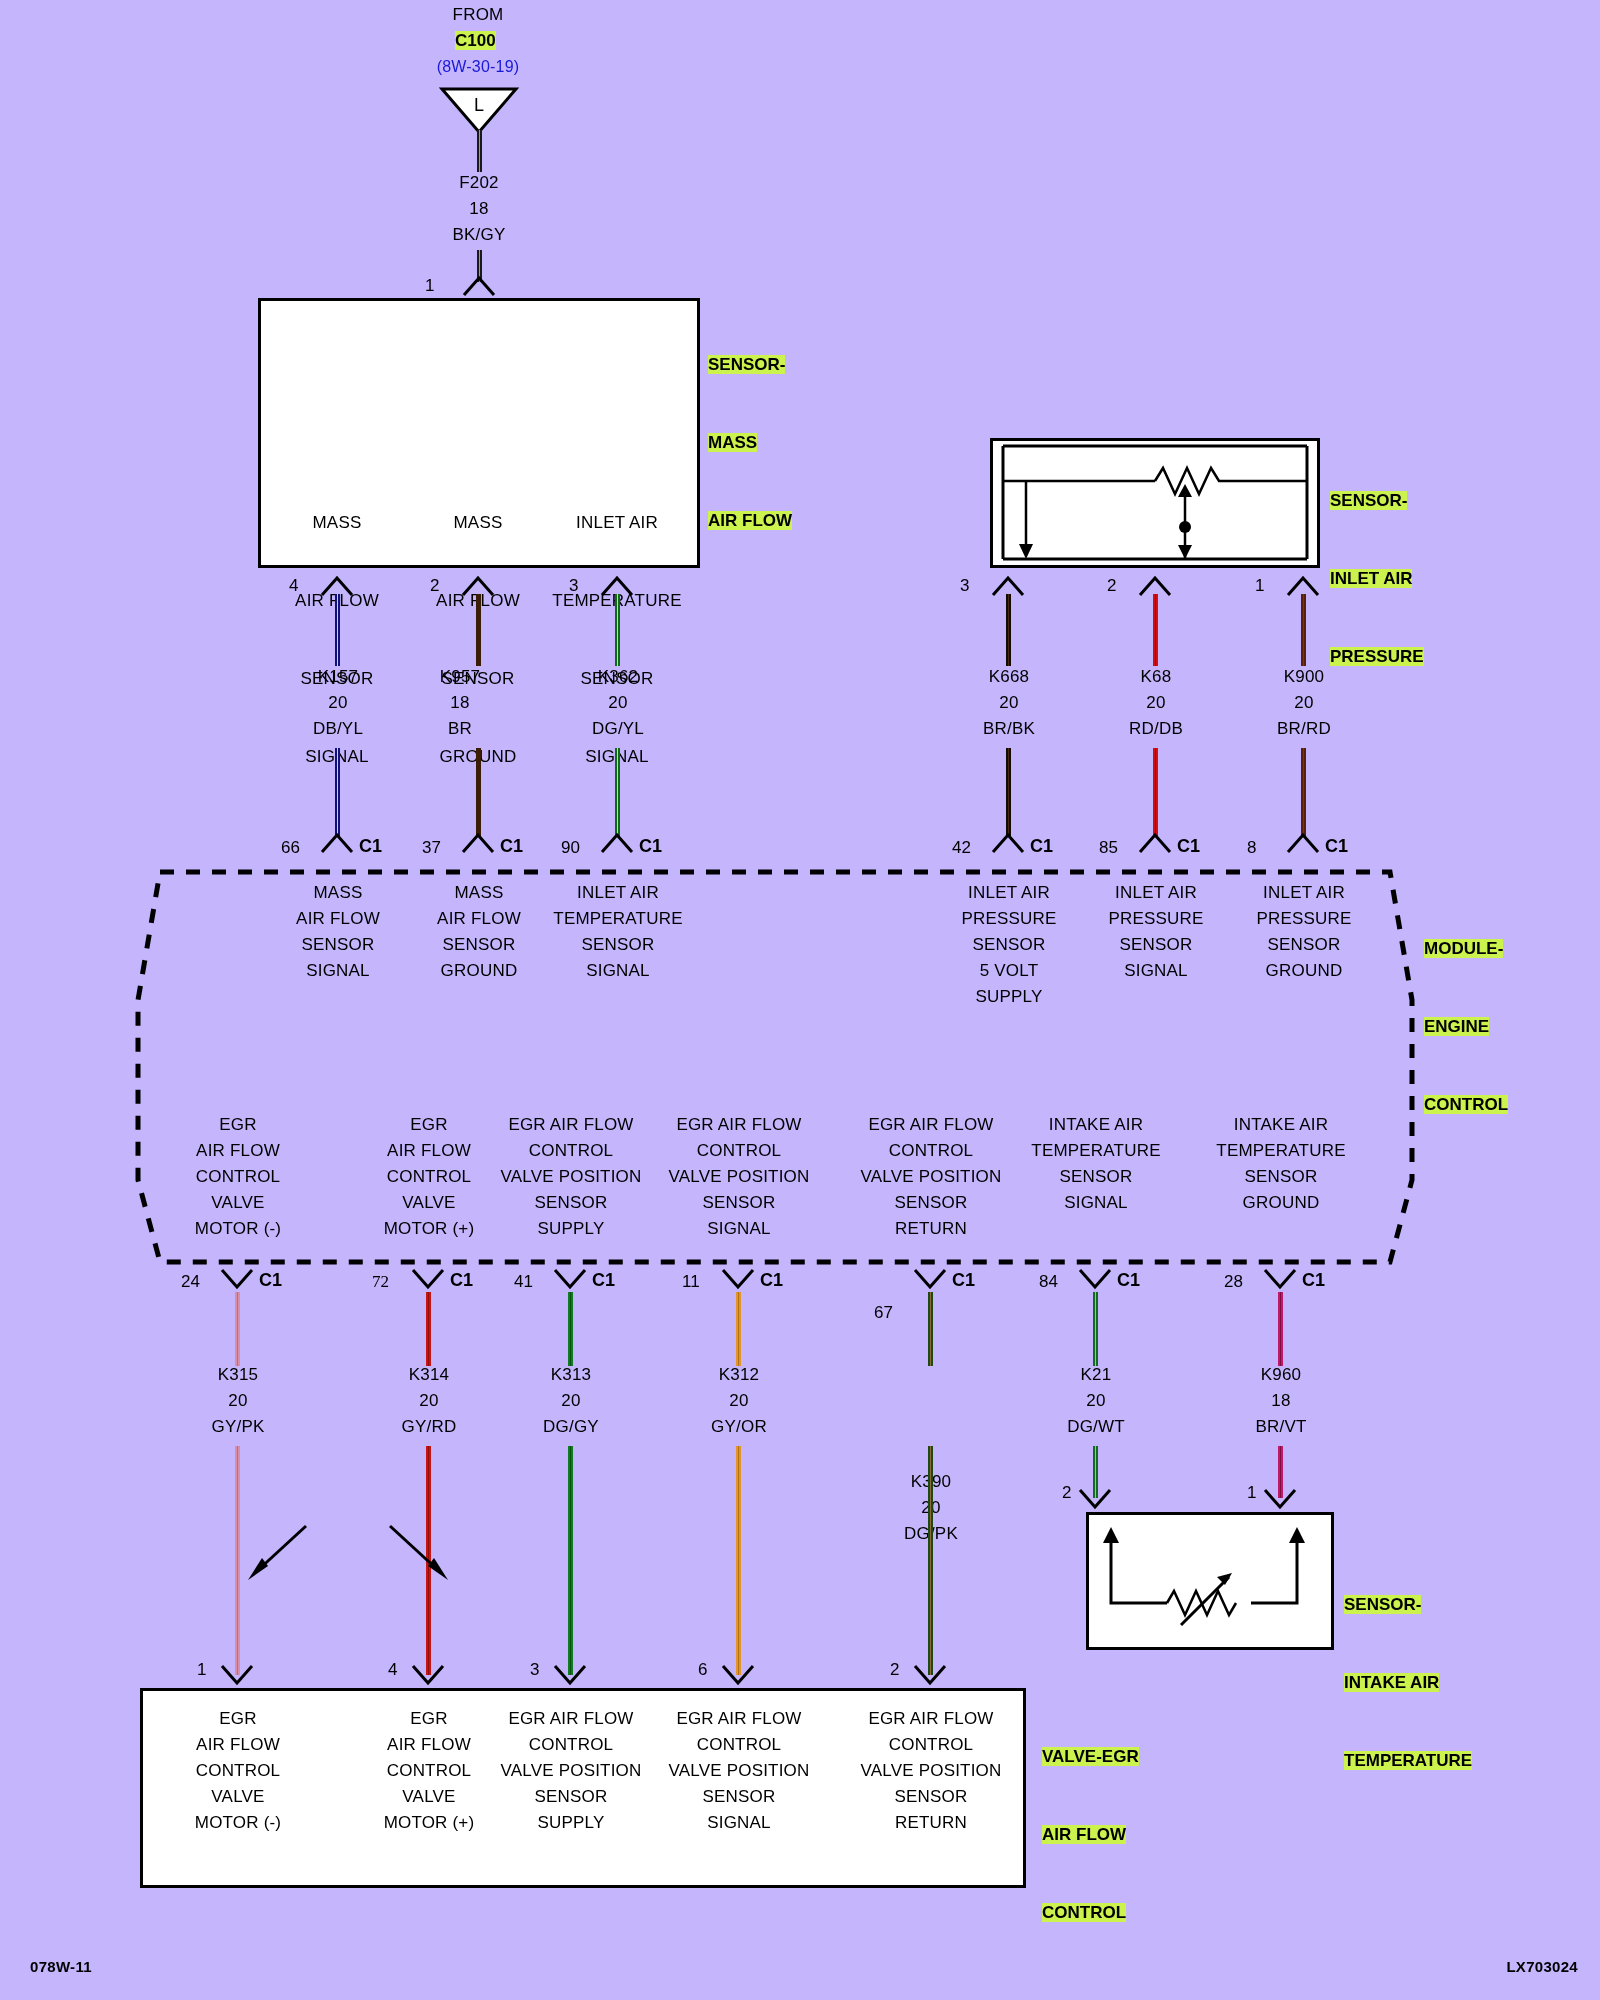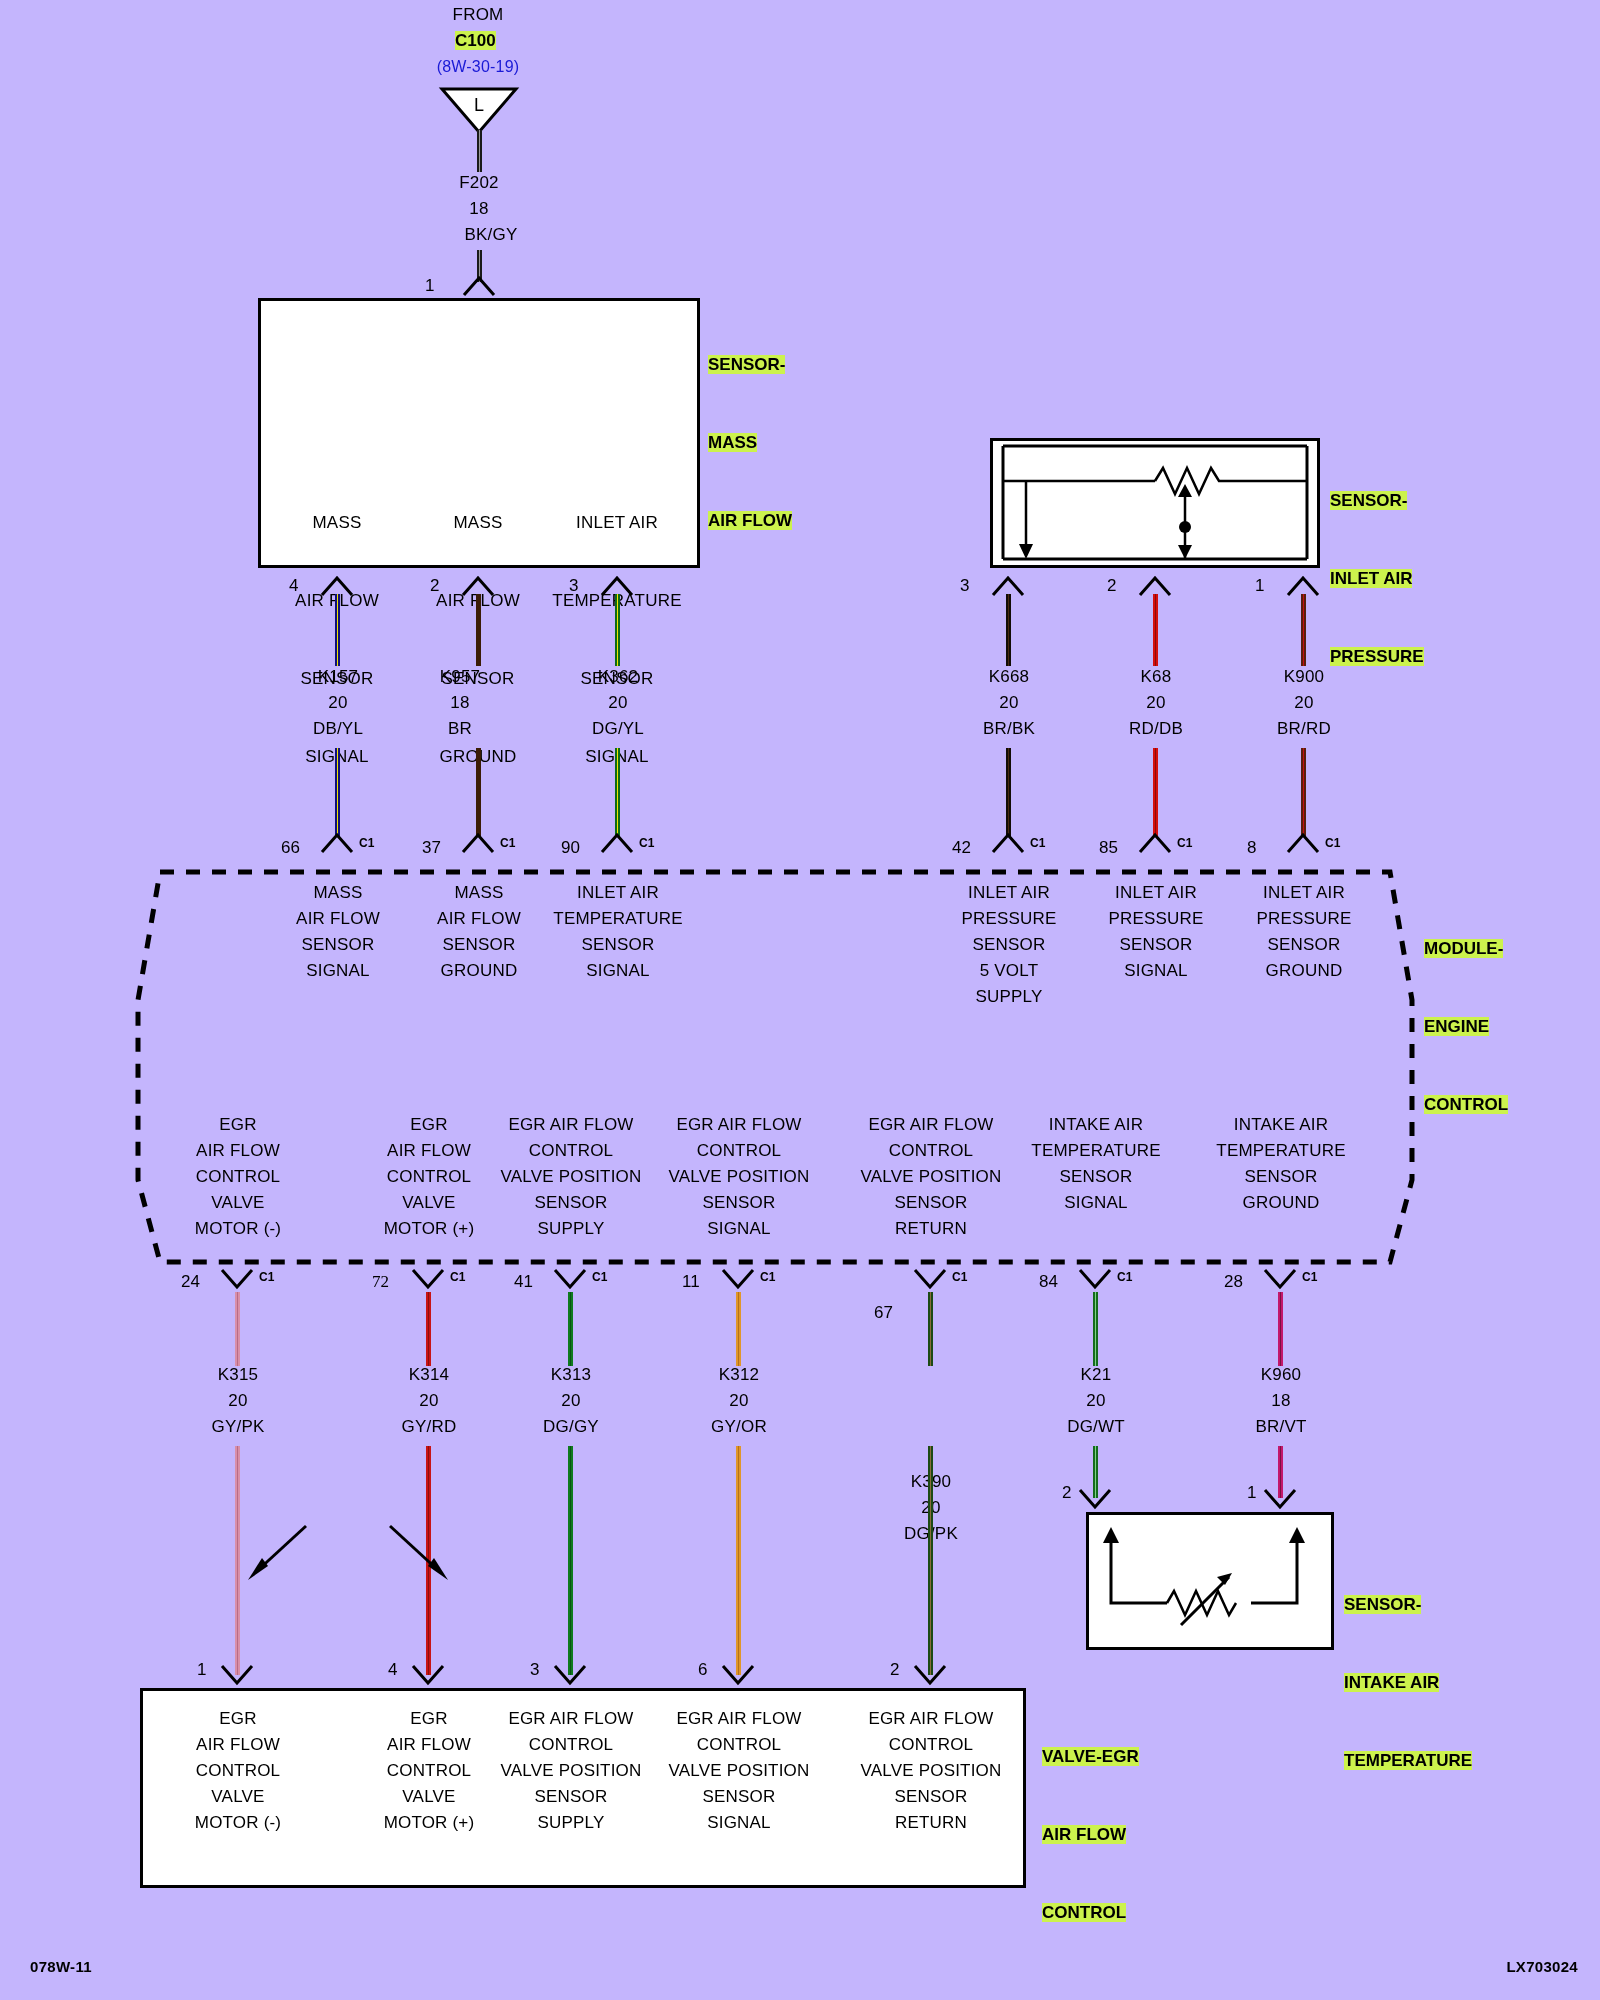--- a/index.html
+++ b/index.html
@@ -43,21 +43,21 @@
     position:absolute;
     width:5px;
   }
   .pinlabel{
     position:absolute;
     font-size:17px;
     white-space:nowrap;
   }
   .c1{
     position:absolute;
-    font-size:12px;
+    font-size:18px;
     font-weight:bold;
   }
   .blue{color:#1a1ad6;}
   .footer{
     position:absolute;
     font-size:15px;
     font-weight:bold;
     letter-spacing:0.3px;
   }
   svg{display:block;overflow:visible;}
@@ -76,21 +76,21 @@
   <div class="txt ctr blue" style="left:478px;top:54px;font-size:16px;">(8W-30-19)</div>
 
   <svg class="abs" style="left:440px;top:86px;" width="78" height="50">
     <polygon points="2,3 76,3 39,46" fill="#fff" stroke="#000" stroke-width="3"></polygon>
   </svg>
   <div class="txt ctr" style="left:479px;top:92px;font-size:18px;">L</div>
 
   <div class="wire" style="left:477px;top:130px;height:42px;background:linear-gradient(90deg,#1a1a1a 0 45%,#9a9a9a 45% 62%,#1a1a1a 62% 100%);"></div>
   <div class="txt ctr" style="left:479px;top:170px;">F202</div>
   <div class="txt ctr" style="left:479px;top:196px;">18</div>
-  <div class="txt ctr" style="left:491px;top:222px;">BK/GY</div>
+  <div class="txt ctr" style="left:479px;top:222px;">BK/GY</div>
   <div class="wire" style="left:477px;top:250px;height:32px;background:linear-gradient(90deg,#1a1a1a 0 45%,#9a9a9a 45% 62%,#1a1a1a 62% 100%);"></div>
   <svg class="abs" style="left:462px;top:275px;" width="34" height="22">
     <path d="M2,20 L17,3 L32,20" fill="none" stroke="#000" stroke-width="3"></path>
   </svg>
   <div class="pinlabel" style="left:425px;top:276px;">1</div>
 
   <div class="box" style="left:258px;top:298px;width:442px;height:270px;"></div>
   <div class="hlblock" style="left:708px;top:300px;">
     <div><span>SENSOR-</span></div>
     <div><span>MASS</span></div>

